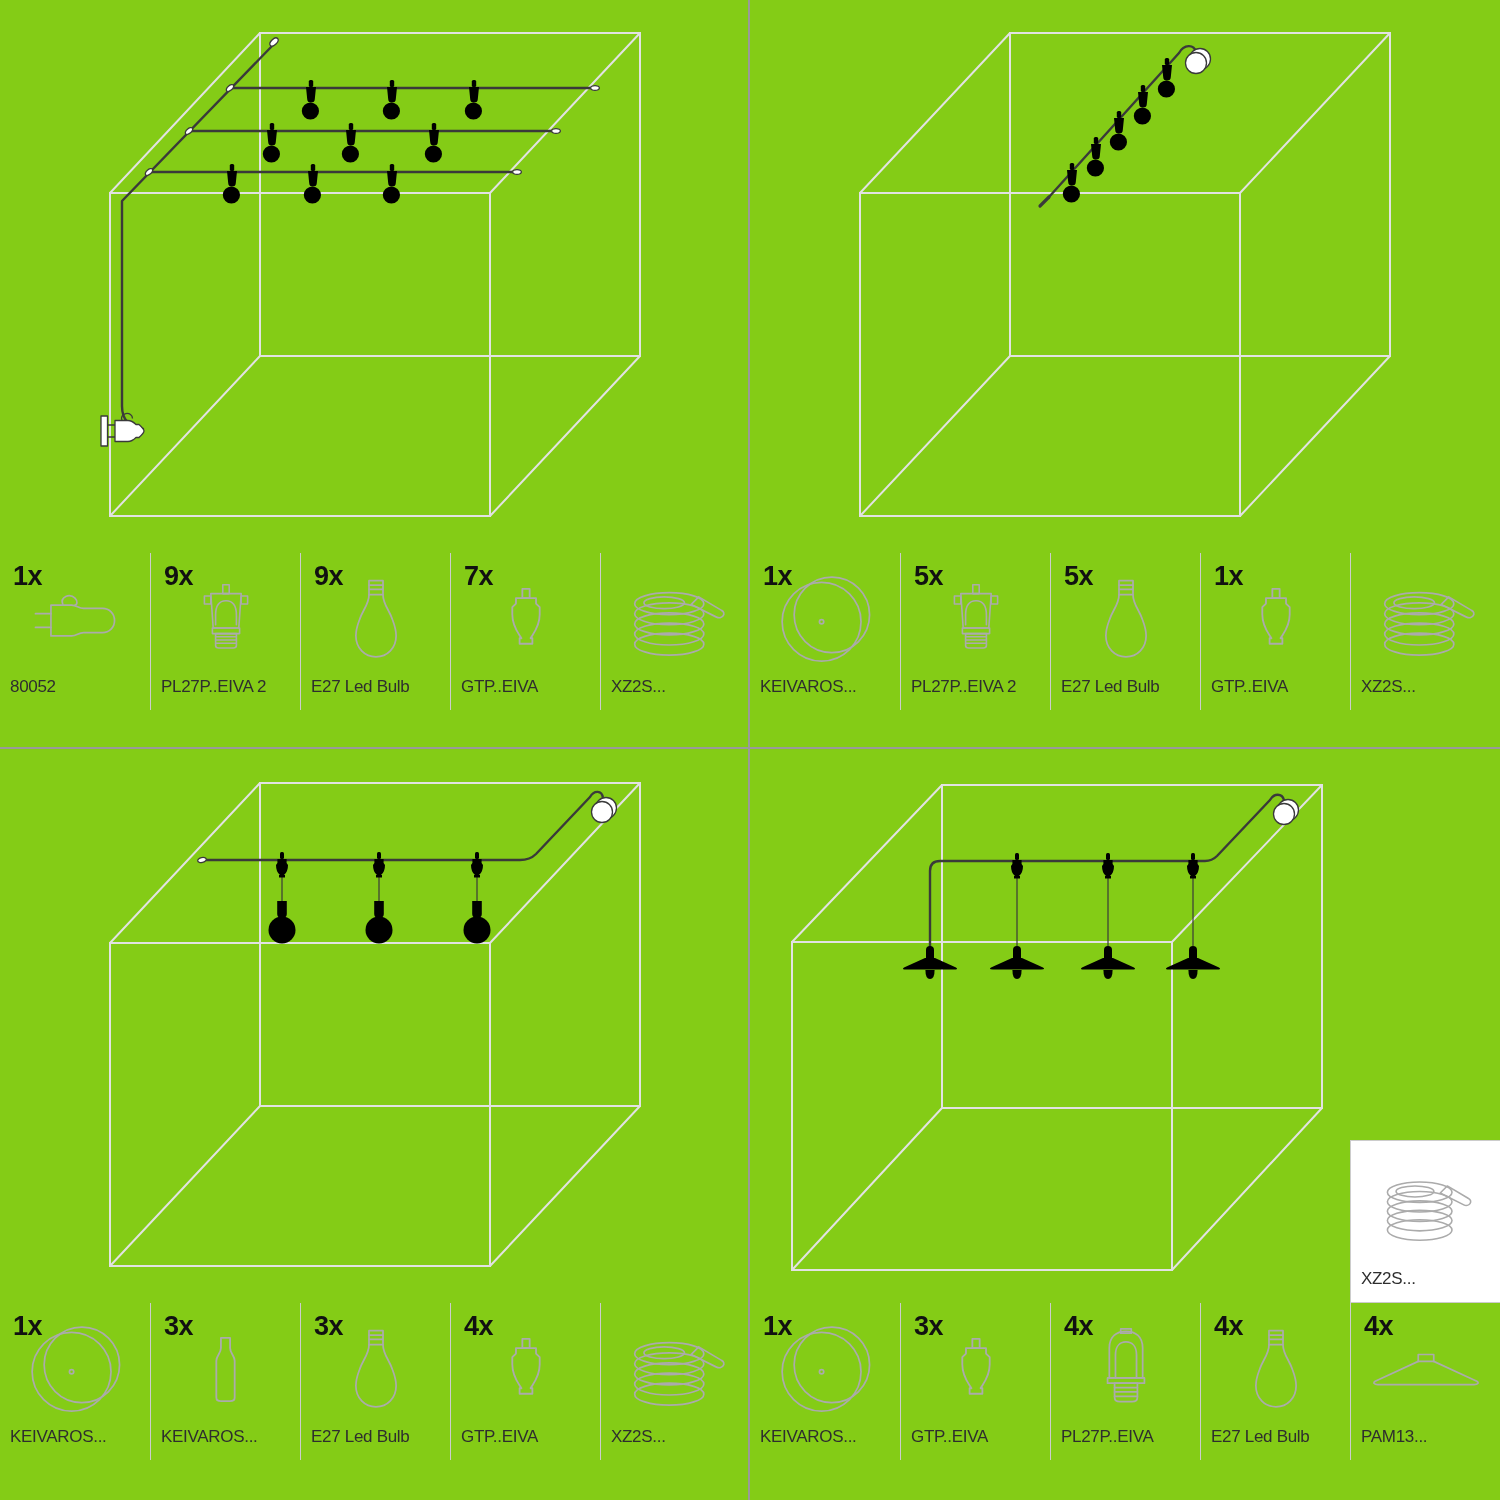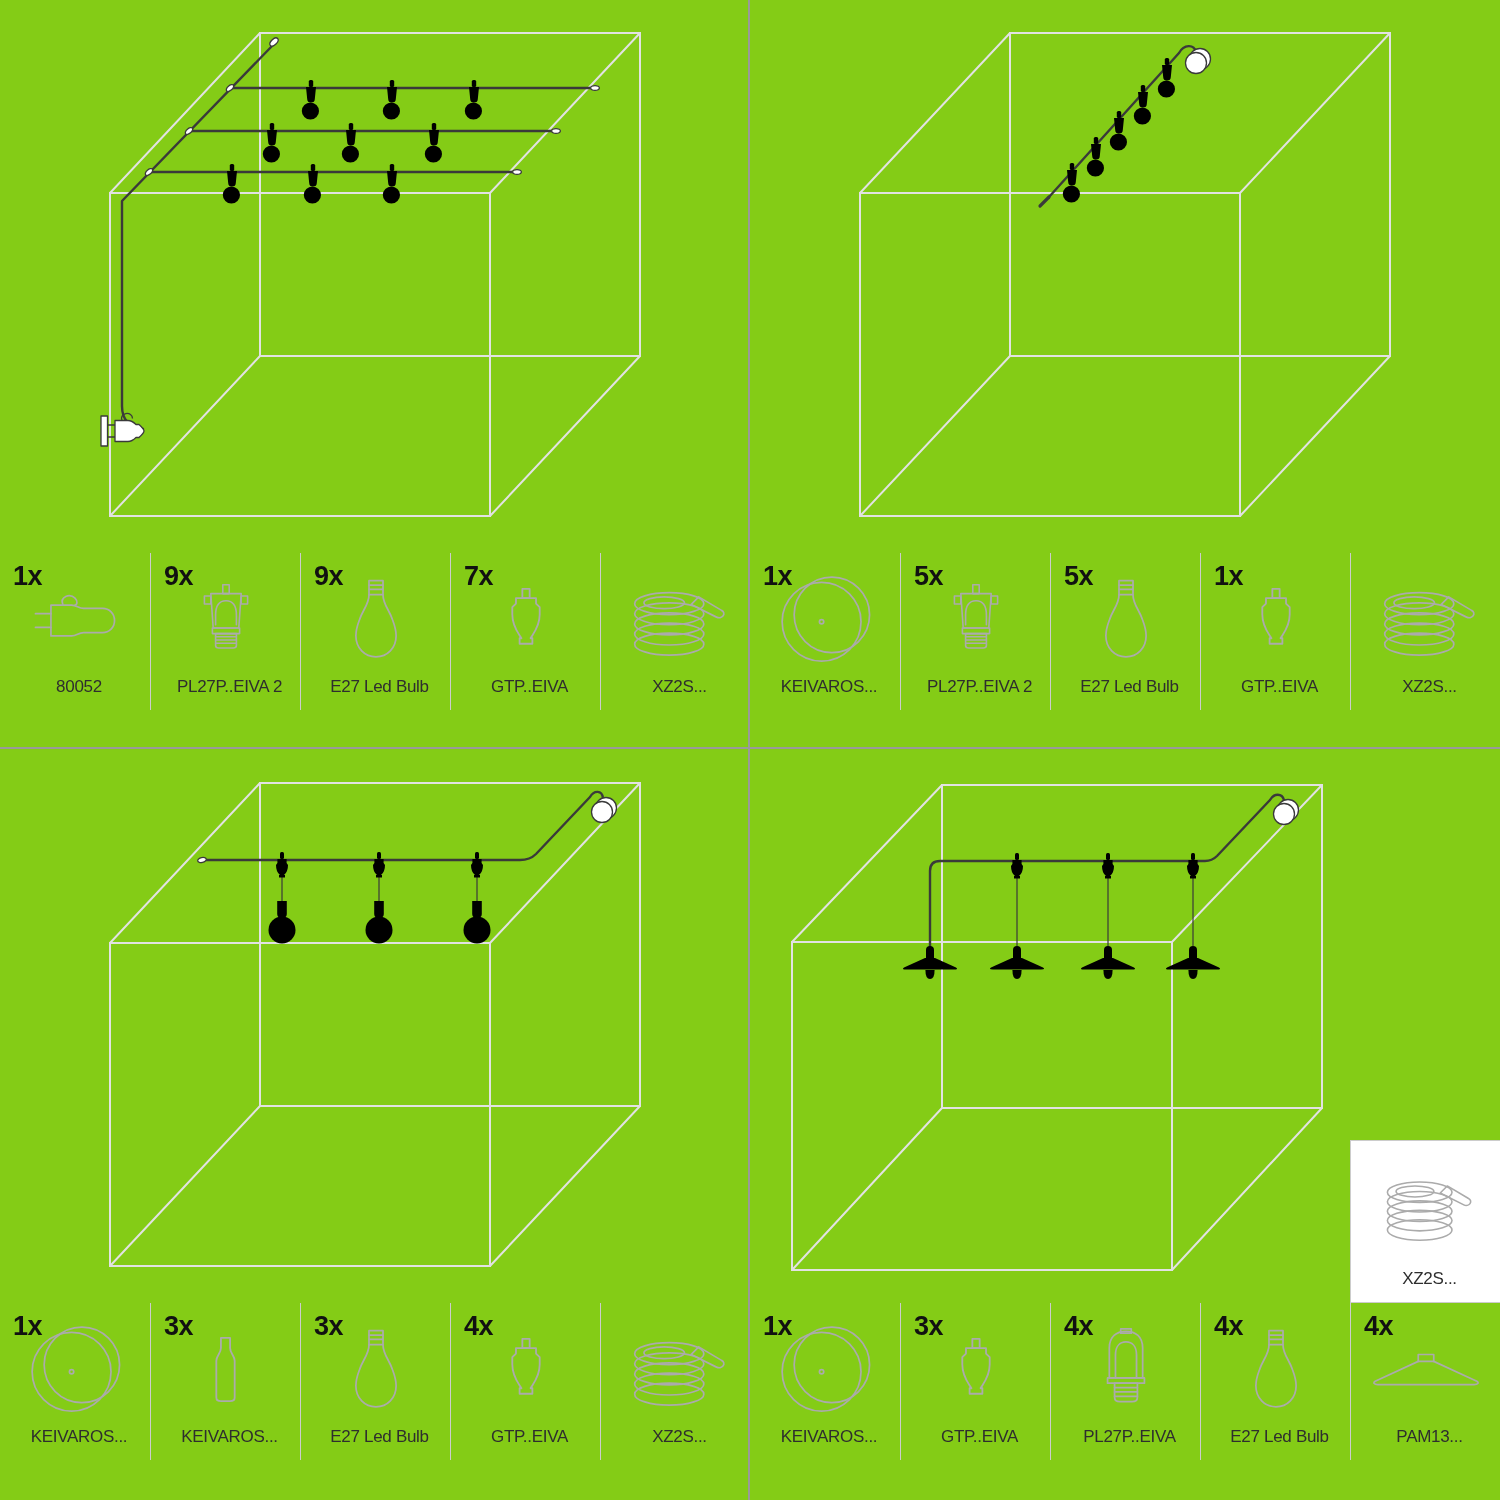--- a/index.html
+++ b/index.html
@@ -14,21 +14,21 @@
   .wire{fill:none;stroke:#3a3a3a;stroke-width:2.4;stroke-linecap:round;stroke-linejoin:round;}
   .thin{fill:none;stroke:#3a3a3a;stroke-width:1.2;}
   .unit *{fill:#fff;stroke:#3a3a3a;stroke-width:1.3;stroke-linejoin:round;}
   .parts{position:absolute;left:0;top:553px;width:750px;height:157px;display:flex;}
   .cell{position:relative;width:150px;height:157px;box-sizing:border-box;}
   .cell + .cell{border-left:1.5px solid #cccccc;}
   .xcell{position:absolute;left:600px;top:390px;width:150px;height:163px;box-sizing:border-box;
          border:1.5px solid #cccccc;border-right:none;background:#fff;}
   .qty{position:absolute;top:8px;left:13px;font-size:27px;font-weight:700;color:#111;letter-spacing:-0.5px;z-index:2;}
   .iconbox{position:absolute;top:14px;left:0;right:0;height:106px;display:flex;align-items:center;justify-content:center;}
-  .code{position:absolute;left:10px;right:2px;top:124px;text-align:center;font-size:17px;color:#2e2e2e;
+  .code{position:absolute;left:10px;right:2px;top:124px;font-size:17px;color:#2e2e2e;
         letter-spacing:-0.3px;white-space:nowrap;}
   .ic *{stroke:#ababab;stroke-width:2;fill:none;stroke-linecap:round;stroke-linejoin:round;}
   .ic-plug{width:86px;height:55px;} .ic-sholder{width:56px;height:74px;} .ic-bulb{width:56px;height:84px;}
   .ic-gland{width:42px;height:66px;} .ic-coil{width:112px;height:81px;} .ic-rosette{width:96px;height:96px;}
   .ic-bottle{width:33px;height:70px;} .ic-pholder{width:58px;height:86px;} .ic-shade{width:112px;height:40px;}
   .defs{position:absolute;width:0;height:0;}
 </style>
 </head>
 <body>
 

